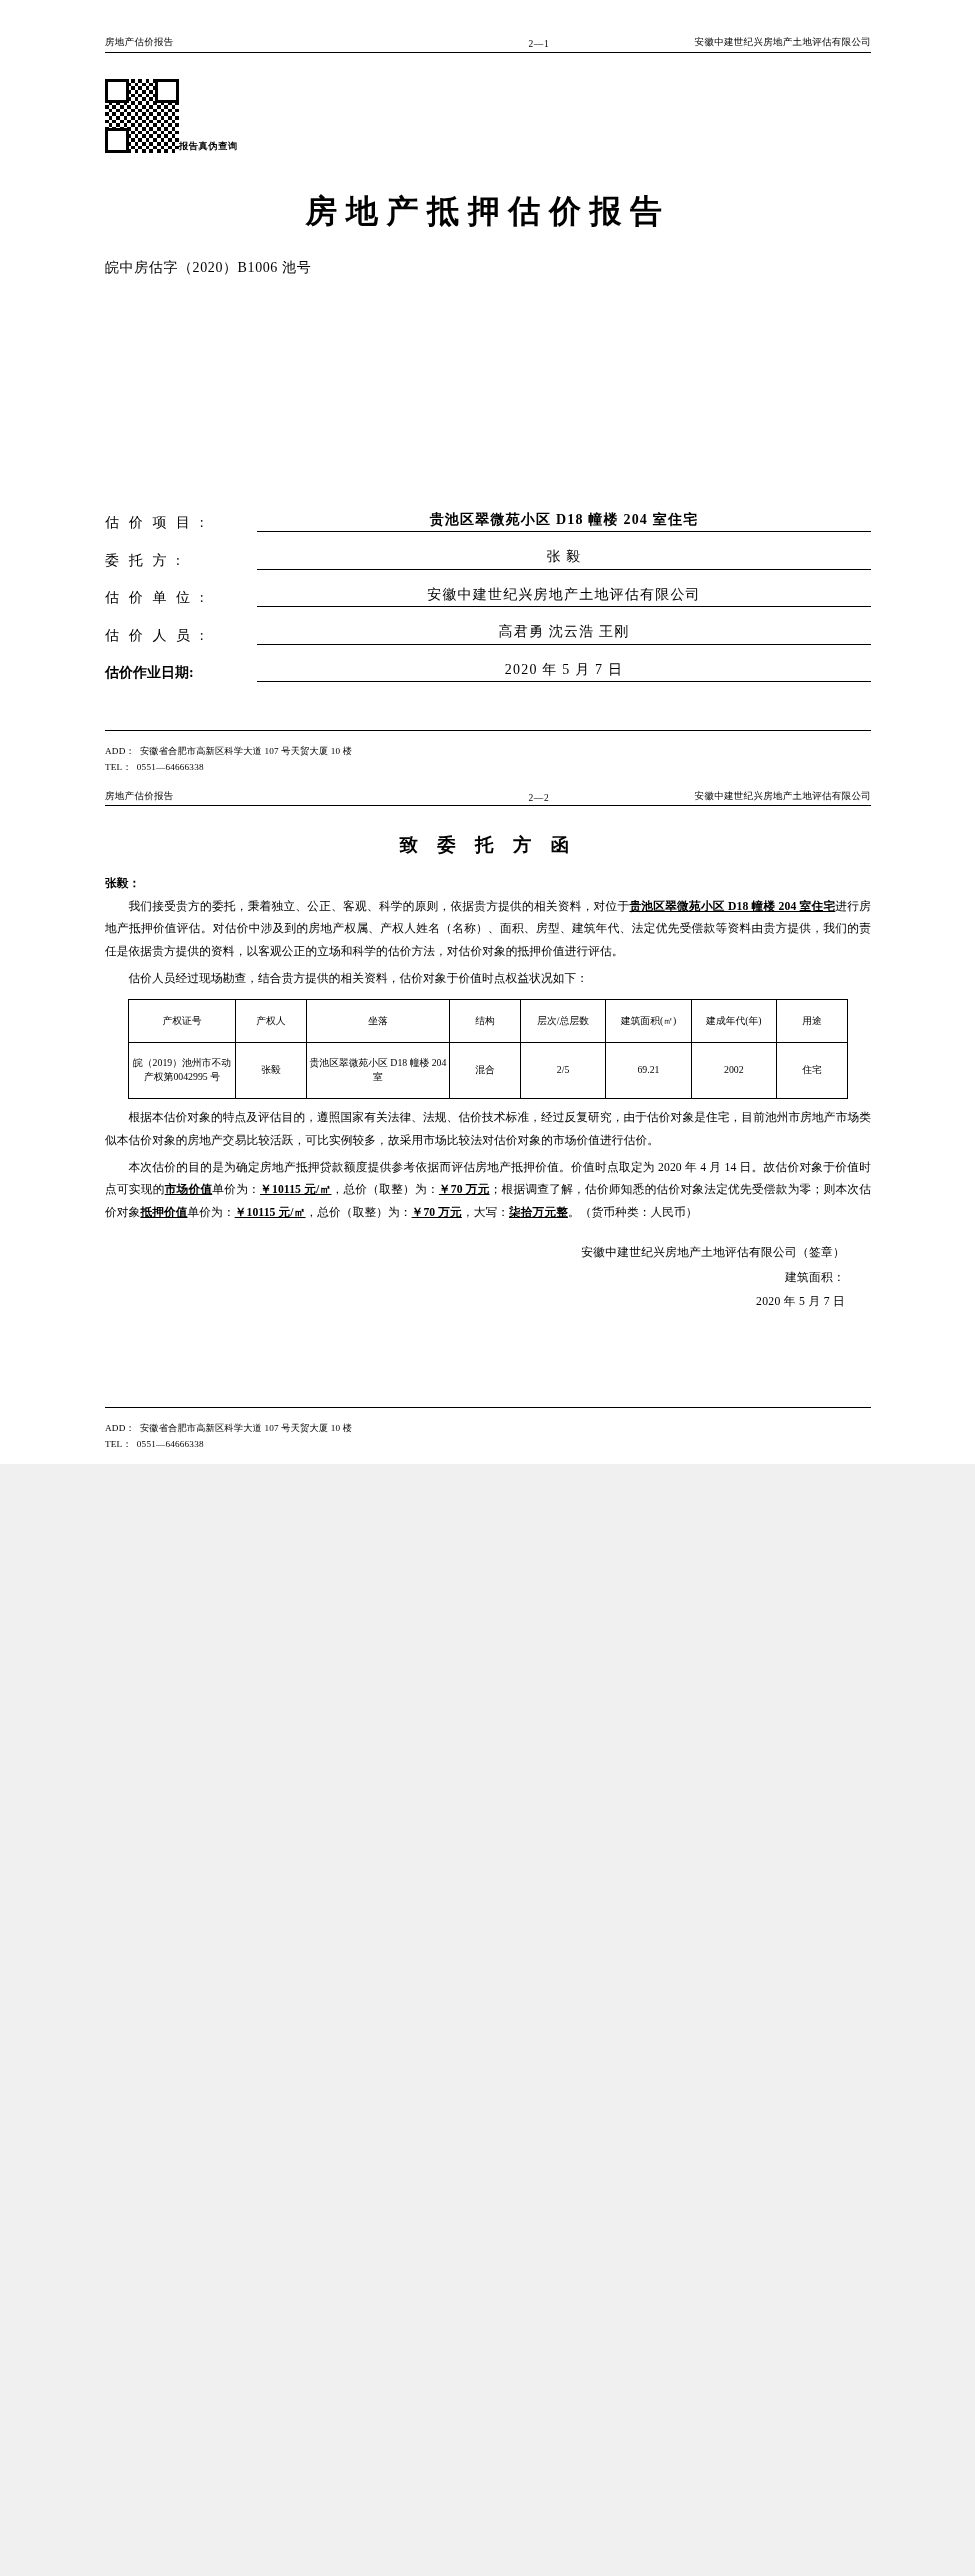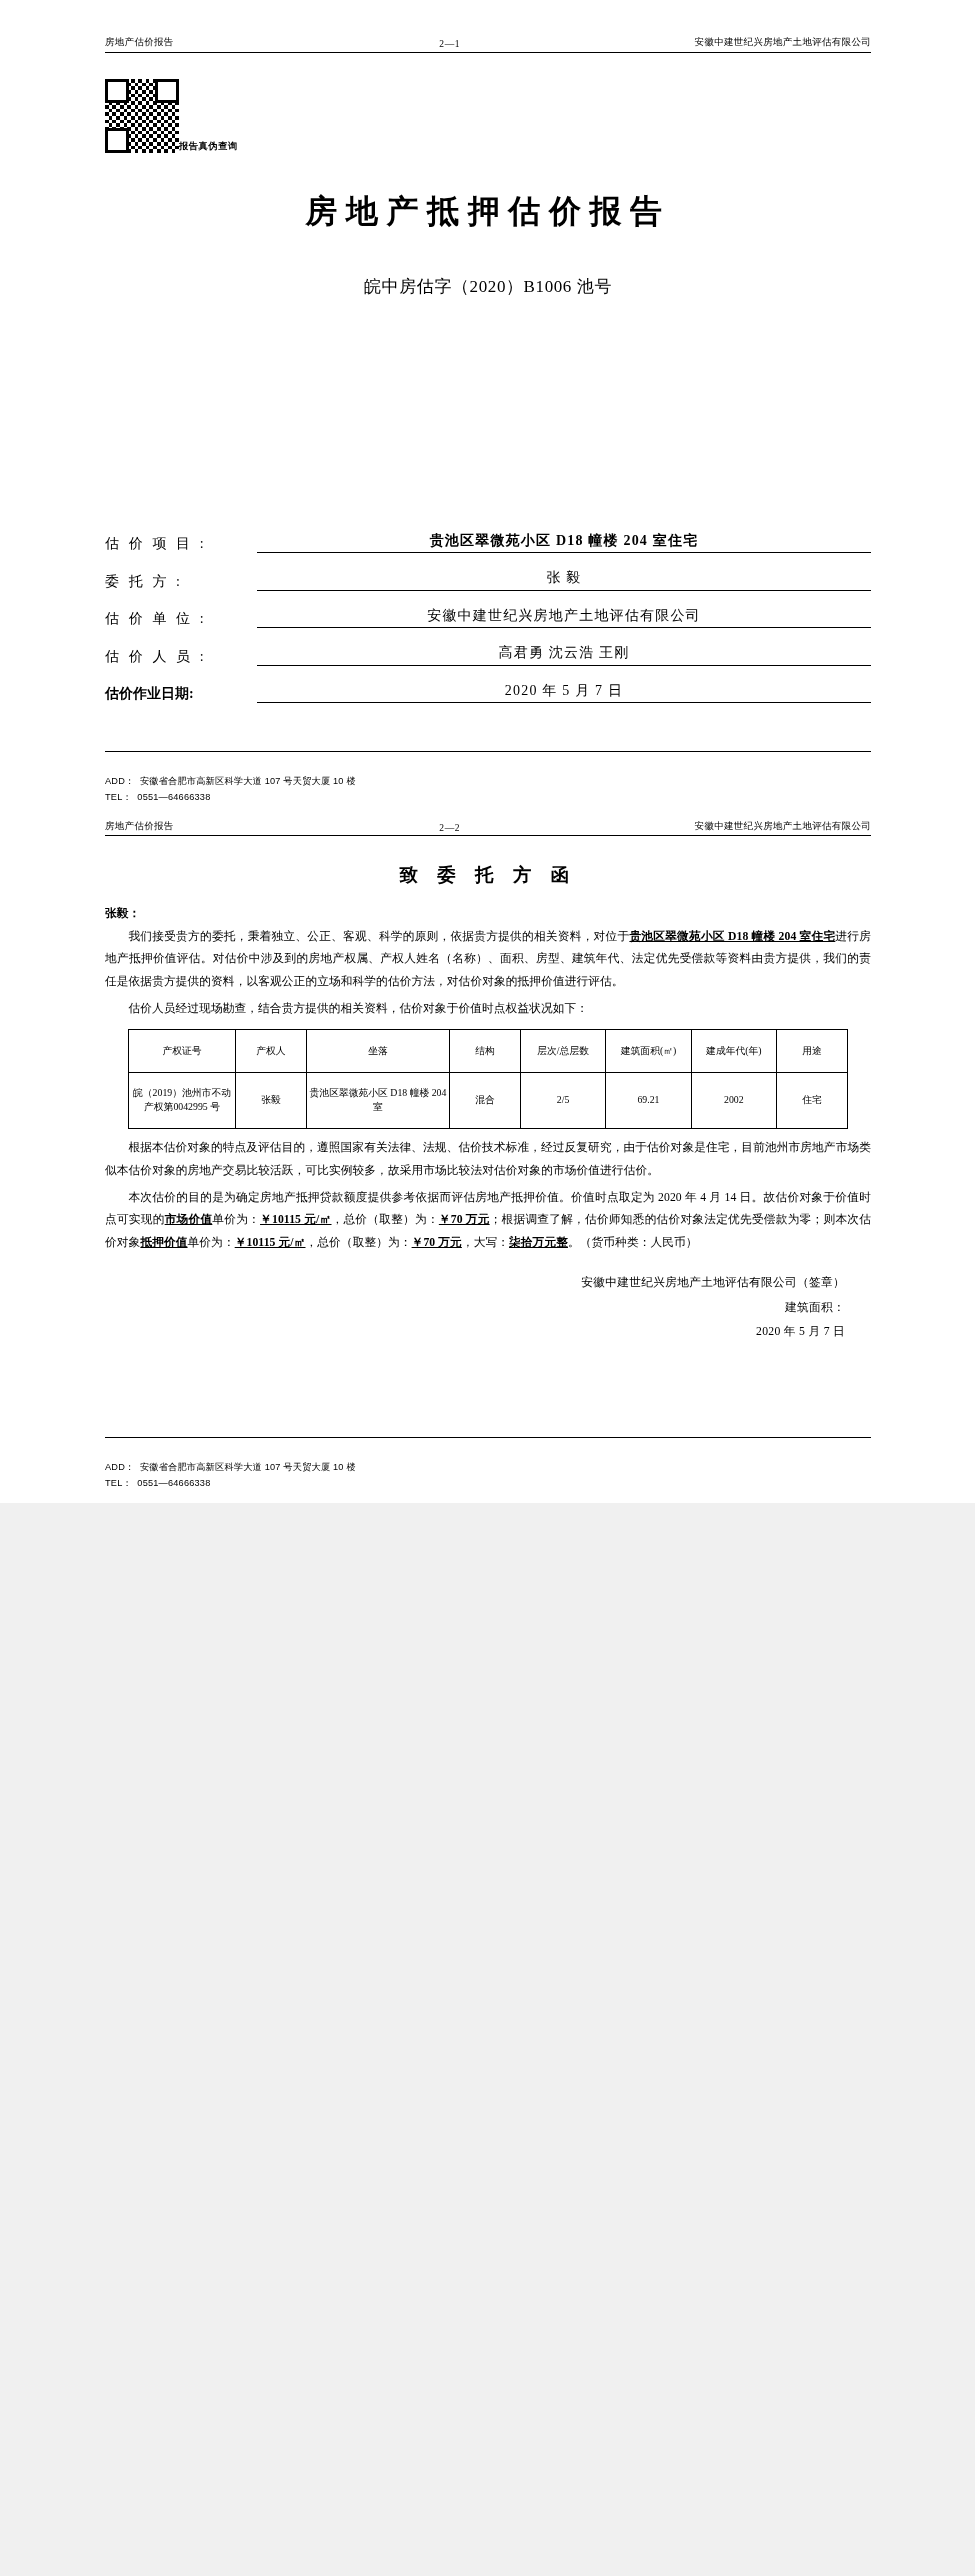--- a/index.html
+++ b/index.html
@@ -28,30 +28,30 @@
     display: flex;
     align-items: flex-end;
     font-size: 9.5px;
     font-family: "Liberation Serif", serif;
     color: #000;
     border-bottom: 0.7px solid #000;
     padding-bottom: 2.5px;
     letter-spacing: 0.3px;
   }
   .run-head .rh-left { width: 32%; text-align: left; }
-  .run-head .rh-mid  { width: 26%; text-align: center; letter-spacing: 0.6px;}
+  .run-head .rh-mid  { width: 26%; text-align: right; letter-spacing: 0.6px;}
   .run-head .rh-right{ width: 42%; text-align: right; }
 
   .run-foot {
     border-top: 0.7px solid #000;
-    padding-top: 21px;
+    padding-top: 12px;
     font-size: 9.2px;
     line-height: 1.75;
     letter-spacing: 0.2px;
-    font-family: Liberation Sans, sans-serif;
+    font-family: Liberation Serif, serif;
   }
   .run-foot div { white-space: pre; }
 
   
   .qr-block {
     margin-top: 26px;
     display: flex;
     flex-direction: row;
     align-items: flex-end;
   }
@@ -90,23 +90,22 @@
 
   .doc-title {
     text-align: center;
     font-size: 32px;
     font-weight: bold;
     letter-spacing: 8.6px;
     margin-top: 37px;
     font-family: "Liberation Serif", serif;
   }
   .doc-subtitle {
-    text-align: center;
-    font-size: 17px;
-    margin-top: 41px;
+    font-size: 14px;
+    margin-top: 25px;
     letter-spacing: 0.6px;
     font-family: "Liberation Serif", serif;
   }
 
   .cover-fields {
     margin-top: 234px;
   }
   .cf-row {
     display: flex;
     align-items: flex-end;

